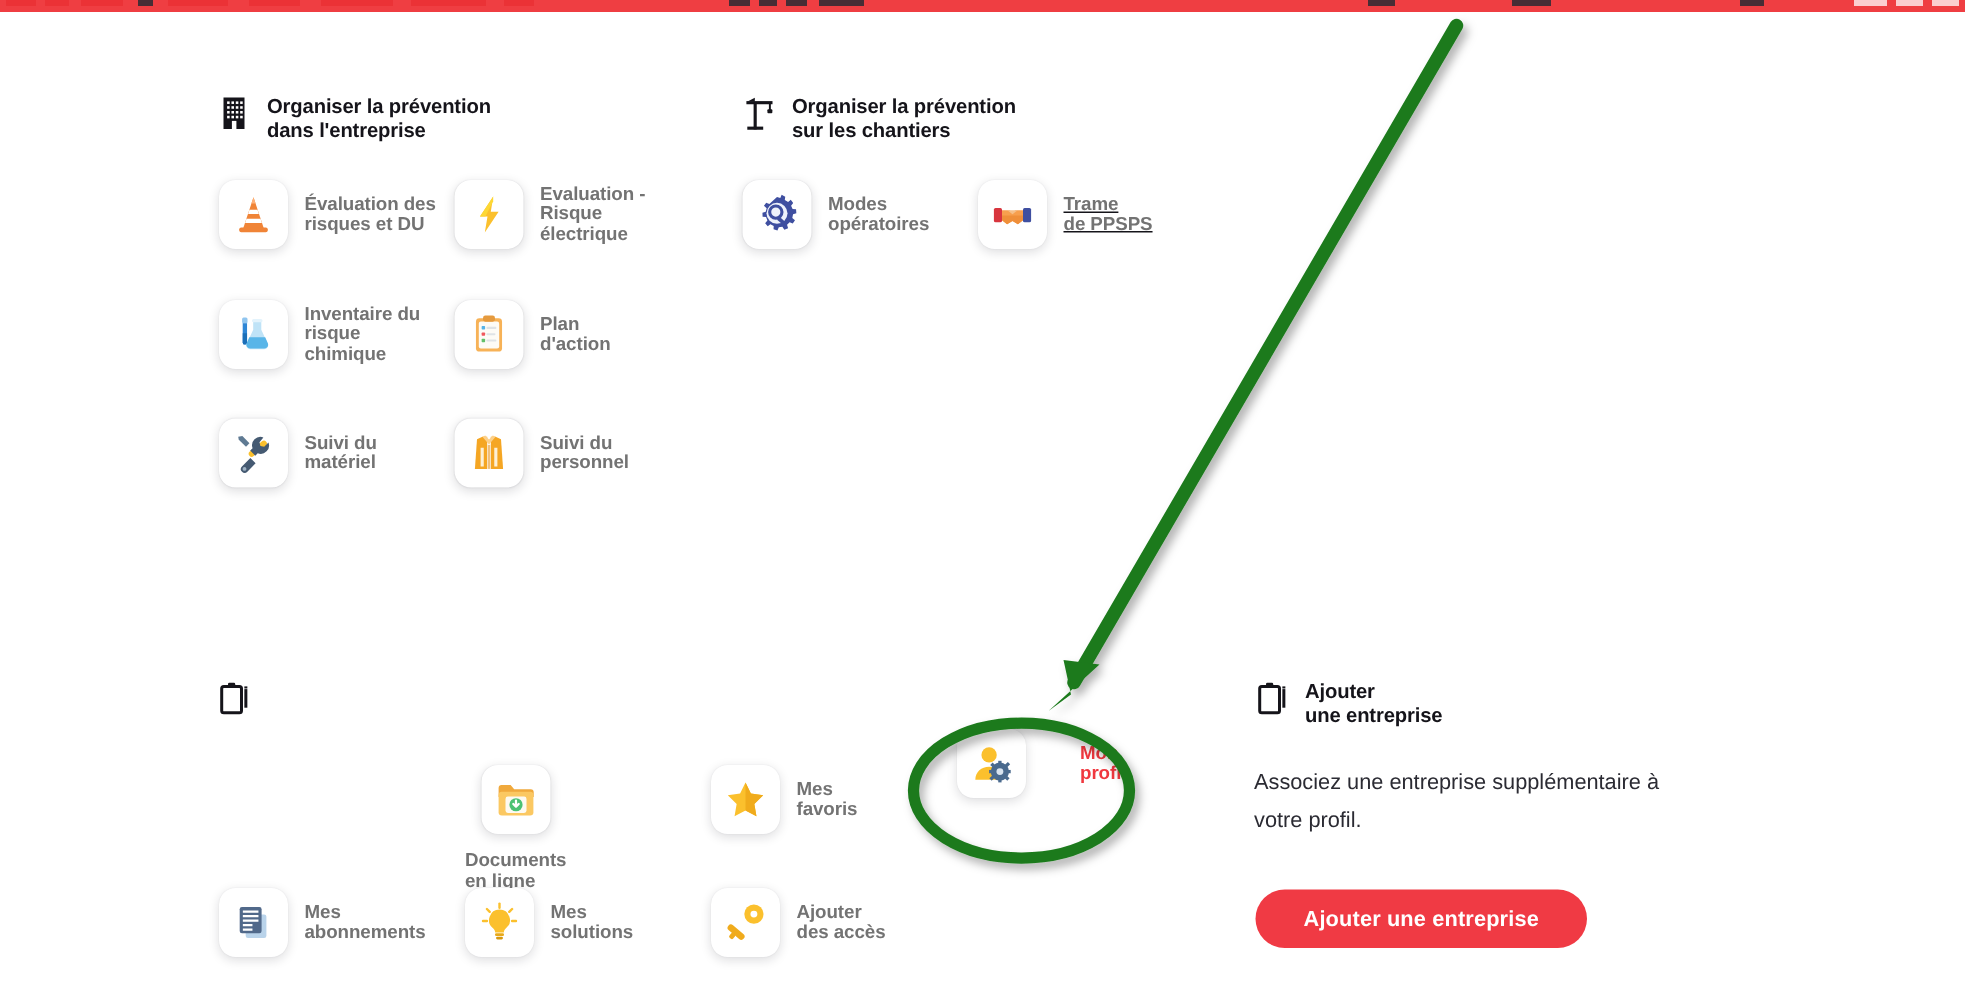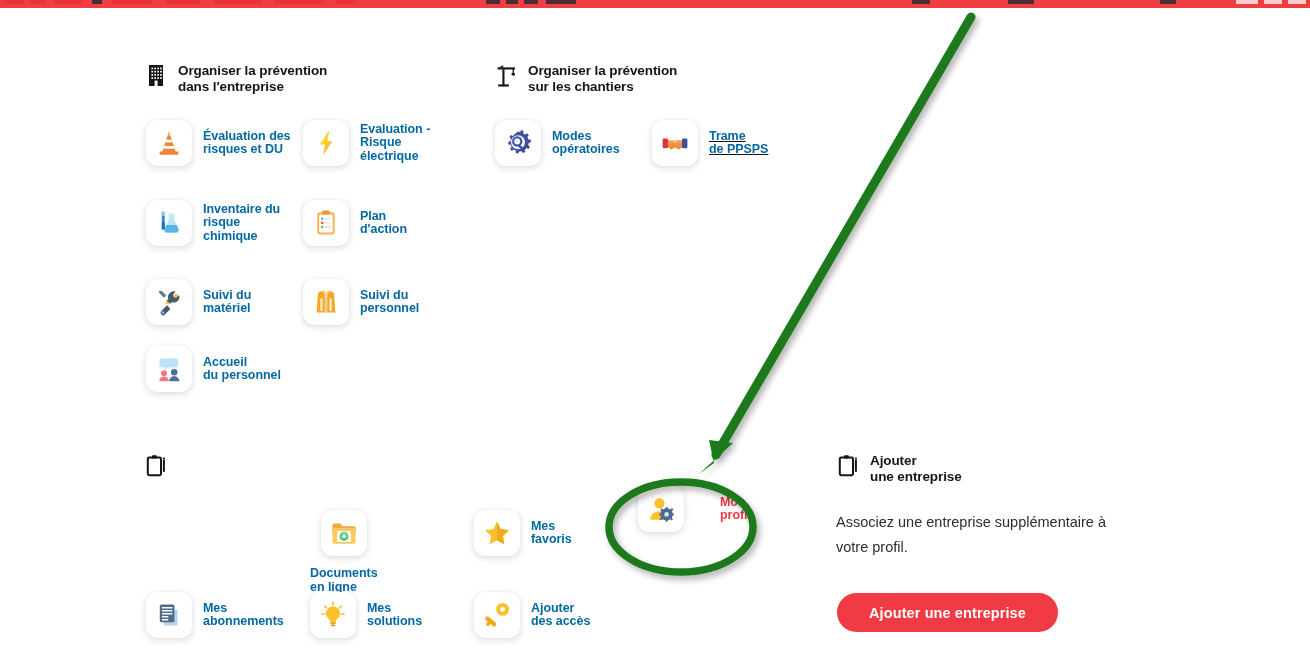--- a/index.html
+++ b/index.html
@@ -84,21 +84,21 @@
     align-items: center;
     justify-content: center;
   }
   .tile .tile-box svg { display: block; }
   .tile .tile-label {
     font-size: 12.5px;
     font-weight: bold;
     line-height: 13.5px;
     letter-spacing: -0.05px;
     white-space: pre-line;
-    color: #0369a1;
+    color: #737373;
   }
   .tile .tile-label.accent { color: #f0383f; }
 
   
   #addco-desc {
     position: absolute;
     left: 836px;
     top: 502px;
     width: 312px;
     font-size: 14.5px;
@@ -272,33 +272,20 @@
         <path d="M10.6 4.1 15 9.4l4.4-5.3-1.9-.8L15 6l-2.5-2.7Z" fill="#fcd08a"></path>
         <rect x="9.4" y="11.5" width="2.1" height="12.5" fill="#fdf0d5"></rect>
         <rect x="18.5" y="11.5" width="2.1" height="12.5" fill="#fdf0d5"></rect>
         <rect x="14.2" y="9.6" width="1.6" height="16" fill="#e08a12" opacity=".55"></rect>
       </svg>
     </span>
     <span class="tile-label">Suivi du
 personnel</span>
   </div>
 
-  <div class="tile" style="left:146px; top:338px;">
-    <span class="tile-box">
-      <svg viewBox="0 0 30 30" width="30" height="30" aria-hidden="true">
-        <path d="M8.2 4.6h13.2a2.7 2.7 0 0 1 2.7 2.7v3.6a2.7 2.7 0 0 1-2.7 2.7h-7.6L10 16.6l.5-3h-2.3a2.7 2.7 0 0 1-2.7-2.7V7.3a2.7 2.7 0 0 1 2.7-2.7Z" fill="#bfe1f5"></path>
-        <circle cx="10" cy="19.2" r="3" fill="#f0787f"></circle>
-        <path d="M5.3 27.2c0-2.7 2.1-4.6 4.7-4.6s4.7 1.9 4.7 4.6Z" fill="#f0787f"></path>
-        <circle cx="20.2" cy="18.2" r="3.2" fill="#4f6f92"></circle>
-        <path d="M15.1 27.2c0-2.9 2.3-5 5.1-5s5.1 2.1 5.1 5Z" fill="#4f6f92"></path>
-      </svg>
-    </span>
-    <span class="tile-label">Accueil
-du personnel</span>
-  </div>
 
   <div class="section-head" style="left:496px; top:55px;">
     <span class="sh-icon">
       <svg viewBox="0 0 22 24" width="22" height="24" aria-hidden="true">
         <rect x="1.6" y="3.4" width="17.4" height="2.1" fill="#15141a"></rect>
         <rect x="6.4" y="5.3" width="2.1" height="17" fill="#15141a"></rect>
         <rect x="2.2" y="20.4" width="10.6" height="2.1" fill="#15141a"></rect>
         <path d="M2.4 3.6 L7.2 1.2 L7.2 3.6 Z" fill="#15141a"></path>
         <rect x="16.6" y="4.4" width="1.3" height="5.2" fill="#15141a"></rect>
         <rect x="15.6" y="8.9" width="3.3" height="2.6" rx=".6" fill="#15141a"></rect>

